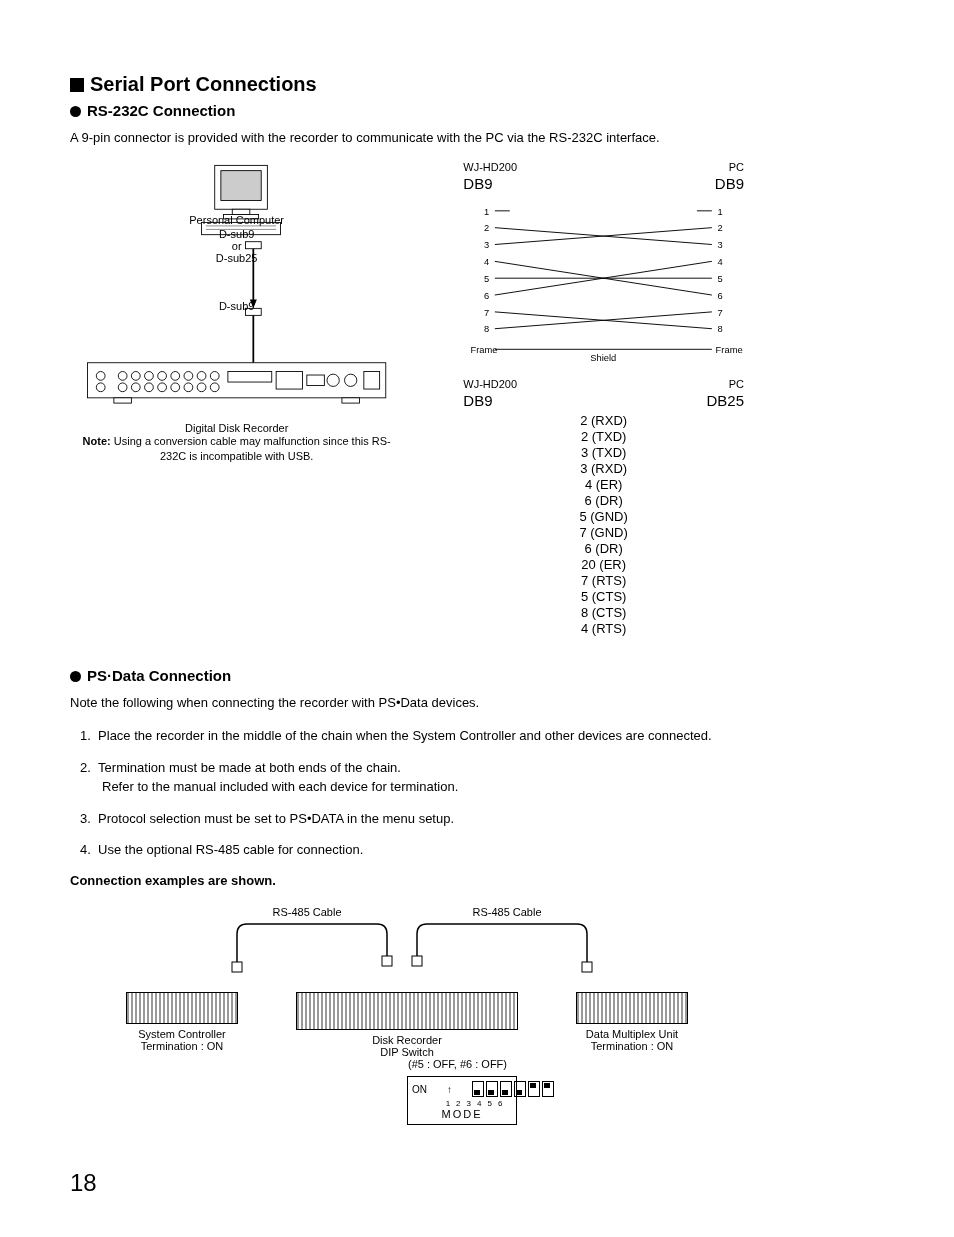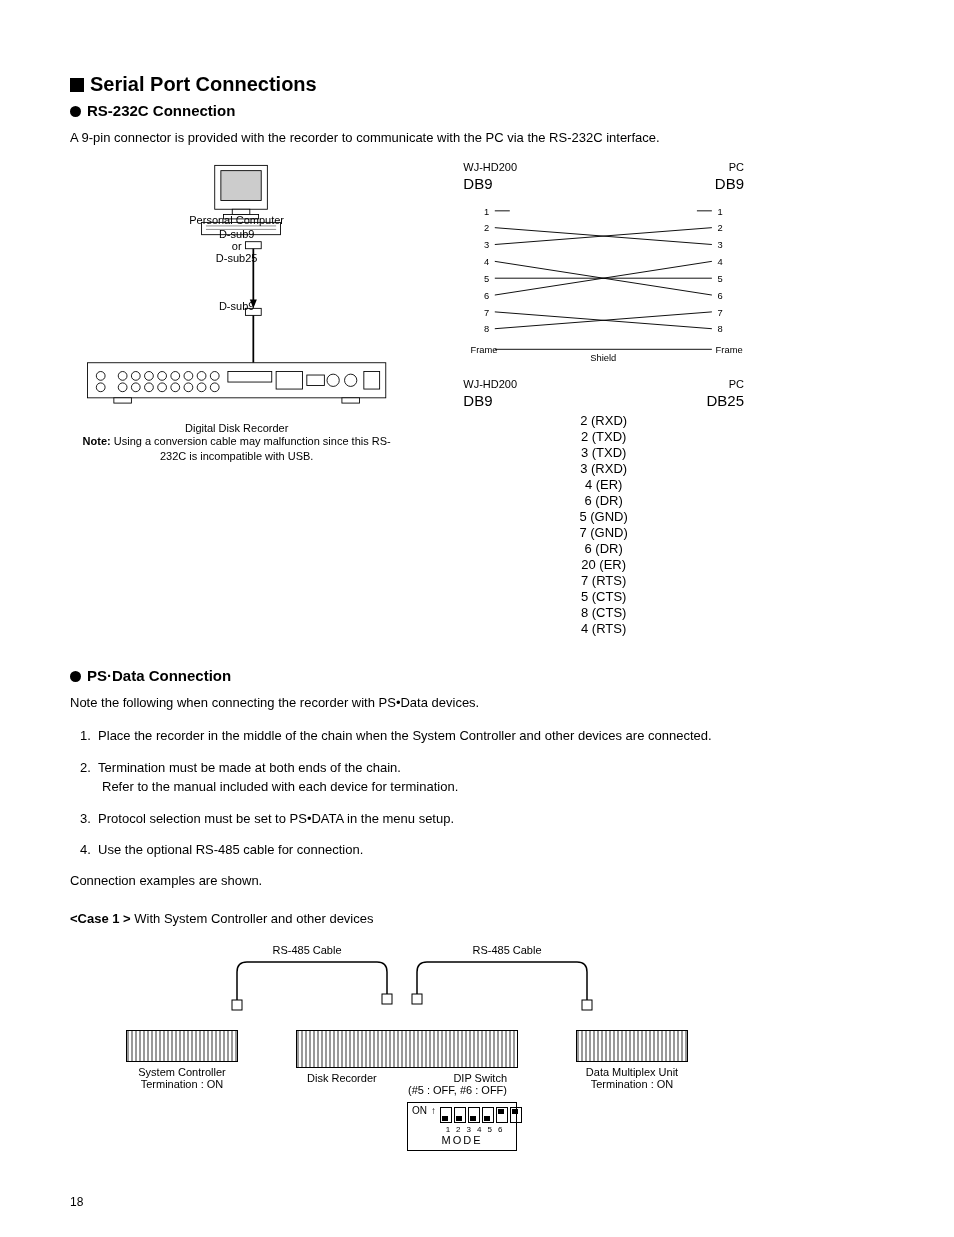--- a/index.html
+++ b/index.html
@@ -91,21 +91,21 @@
     border:1px solid #000;
     padding:2px 4px 4px 4px;
     text-align:center;
     font-size:10px;
   }
   .dipslots { display:flex; gap:2px; justify-content:center; margin:2px 0;}
   .slot { width:10px; height:14px; border:1px solid #000; position:relative;}
   .slot .sw { position:absolute; left:1px; width:6px; height:5px; background:#000;}
   .slot .down .sw, .slot.down .sw { bottom:1px;}
   .slot.up .sw { top:1px;}
-  .pagenum { position:absolute; bottom:28px; left:70px; font-size:12px; }
+  .pagenum { position:absolute; bottom:40px; left:70px; font-size:24px; }
   .svgbox { width:100%; }
   .label { font-size:11px; }
   .indent { margin-left:22px; }
 </style>
 </head>
 <body>
 
 <div class="page">
 
   <div class="h1">
@@ -285,24 +285,21 @@
   </div>
   <div class="para">Note the following when connecting the recorder with PS•Data devices.</div>
 
   <div class="list">
     <div>1.&nbsp;&nbsp;<span>Place the recorder in the middle of the chain when the System Controller and other devices are connected.</span></div>
     <div>2.&nbsp;&nbsp;<span>Termination must be made at both ends of the chain.<br><span class="indent">Refer to the manual included with each device for termination.</span><br></span></div>
     <div>3.&nbsp;&nbsp;<span>Protocol selection must be set to PS•DATA in the menu setup.</span></div>
     <div>4.&nbsp;&nbsp;<span>Use the optional RS-485 cable for connection.</span></div>
   </div>
 
-  <div class="para" style="margin-bottom:20px;">Connection examples are shown.</div>
-  <div class="para" style="margin-top:0;">
-    <span class="case">&lt;Case 1 &gt;</span><span> With System Controller and other devices</span>
-  </div>
+  <div class="para" style="margin-bottom:2px;font-weight:bold;">Connection examples are shown.</div>
 
   <div class="bottom-diagram">
     <svg viewBox="0 0 600 80" style="width:100%;height:80px;">
       <g stroke="#000" stroke-width="1.5" fill="none">
 
         <path d="M130 60 L130 30 Q130 20 140 20 L270 20 Q280 20 280 30 L280 55"></path>
 
         <path d="M310 55 L310 30 Q310 20 320 20 L470 20 Q480 20 480 30 L480 60"></path>
       </g>
 
@@ -315,27 +312,27 @@
     </svg>
 
     <div class="devrow">
       <div class="devbox">
         <div class="devrect small"></div>
         <div>System Controller</div>
         <div>Termination : ON</div>
       </div>
       <div class="devbox" style="width:240px;">
         <div class="devrect" style="width:220px;"></div>
-        <div style="display:flex; justify-content:space-between; padding:0 20px;">
+        <div style="display:flex; justify-content:space-between; padding:0 20px;flex-direction:column;">
           <span>Disk Recorder</span>
           <span>DIP Switch</span>
         </div>
         <div style="text-align:right; padding-right:20px;">(#5 : OFF, #6 : OFF)</div>
         <div class="dip" style="margin-left:120px;">
-          <div style="display:flex; gap:4px;">
+          <div style="display:flex; align-items:center; gap:20px;">
             <span>ON</span>
             <span style="font-size:10px;">↑</span>
             <div class="dipslots">
               <div class="slot down">
                   <div class="sw" style="bottom:1px;"></div>
                 </div>
               <div class="slot down">
                   <div class="sw" style="bottom:1px;"></div>
                 </div>
               <div class="slot down">

